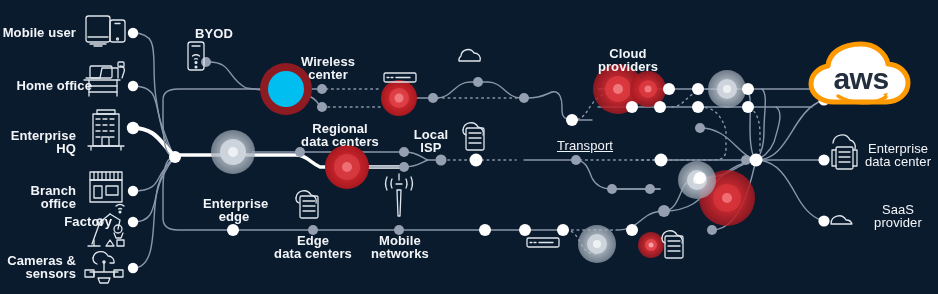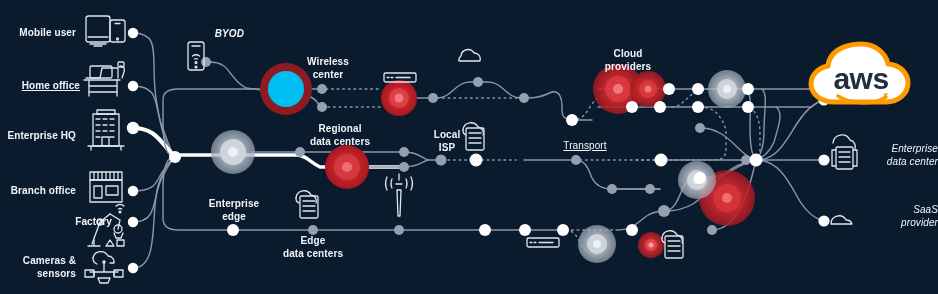--- a/index.html
+++ b/index.html
@@ -1,22 +1,22 @@
 <!DOCTYPE html>
 <html><head>
 <meta charset="utf-8">
 <style>
   html,body{margin:0;padding:0;background:#0b1b2e;}
   body{font-family:"Liberation Sans",sans-serif;}
   #stage{position:relative;width:938px;height:294px;background:#0b1b2e;overflow:hidden;}
   #stage svg{position:absolute;left:0;top:0;}
-  .lbl{position:absolute;color:#f2f5f8;font-size:10px;font-weight:700;line-height:13px;letter-spacing:.1px;white-space:pre-line;}
+  .lbl{position:absolute;color:#f2f5f8;font-size:13px;font-weight:700;line-height:13px;letter-spacing:.1px;white-space:pre-line;}
   .lbl.r{text-align:right;}
   .lbl.c{text-align:center;}
-  .lbl.l{text-align:right;font-style:italic;}
+  .lbl.l{text-align:center;}
   .lbl.thin{font-weight:400;}
 </style>
 </head>
 <body>
 
 <div id="stage">
 
   <svg width="938" height="294" viewBox="0 0 938 294">
     <defs>
       <radialGradient id="gRed" cx="50%" cy="50%" r="50%">
@@ -371,37 +371,39 @@
       <path d="M861,44 c14,0 25,9 27,20 c12,1 20,9 20,19 c0,11 -10,19 -22,19
                l-52,0 c-13,0 -23,-8 -23,-18 c0,-9 7,-16 17,-18
                c1,-13 14,-22 33,-22 z" fill="#ffffff" stroke="#ff9900" stroke-width="5" stroke-linejoin="round"></path>
       <text x="861" y="89" text-anchor="middle" font-family="'Liberation Sans',sans-serif" font-size="30" font-weight="700" fill="#232f3e" letter-spacing="-.5">aws</text>
       <path d="M838,96 c14,9 36,9 48,1" stroke="#ff9900" stroke-width="3.4" fill="none" stroke-linecap="round"></path>
       <path d="M886,97 l2,-4 l-5,1 z" fill="#ff9900"></path>
     </g>
   </svg>
 
   <div class="lbl r" style="left:0;top:26px;width:76px;">Mobile user</div>
-  <div class="lbl r" style="left:4px;top:79px;width:76px;text-decoration:underline;">Home office</div>
+  <div class="lbl r" style="left:16px;top:79px;width:76px;">Home office</div>
   <div class="lbl r" style="left:0;top:121px;width:76px;margin-top:8px;">Enterprise HQ</div>
   <div class="lbl r" style="left:0;top:184px;width:76px;">Branch office</div>
   <div class="lbl r" style="left:0;top:215px;width:76px;padding-left:36px;">Factory</div>
   <div class="lbl r" style="left:0;top:254px;width:76px;">Cameras &amp;
 sensors</div>
 
   <div class="lbl l" style="left:184px;top:27px;width:60px;">BYOD</div>
   <div class="lbl c" style="left:297px;top:55px;width:62px;">Wireless
 center</div>
   <div class="lbl c" style="left:203px;top:197px;width:62px;">Enterprise
 edge</div>
   <div class="lbl c" style="left:300px;top:122px;width:80px;">Regional
 data centers</div>
   <div class="lbl c" style="left:272px;top:234px;width:82px;">Edge
 data centers</div>
-  <div class="lbl c" style="left:410px;top:128px;width:42px;margin-left:16px;">Local
+  <div class="lbl c" style="left:370px;top:234px;width:60px;">Mobile
+networks</div>
+  <div class="lbl c" style="left:410px;top:128px;width:42px;">Local
 ISP</div>
   <div class="lbl c thin" style="left:545px;top:139px;width:80px;font-weight:400;text-decoration:underline;">Transport</div>
   <div class="lbl c" style="left:592px;top:47px;width:72px;">Cloud
 providers</div>
 
   <div class="lbl l thin" style="left:858px;top:142px;width:80px;font-weight:400;">Enterprise
 data center</div>
   <div class="lbl l thin" style="left:858px;top:203px;width:80px;font-weight:400;">SaaS
 provider</div>
 

